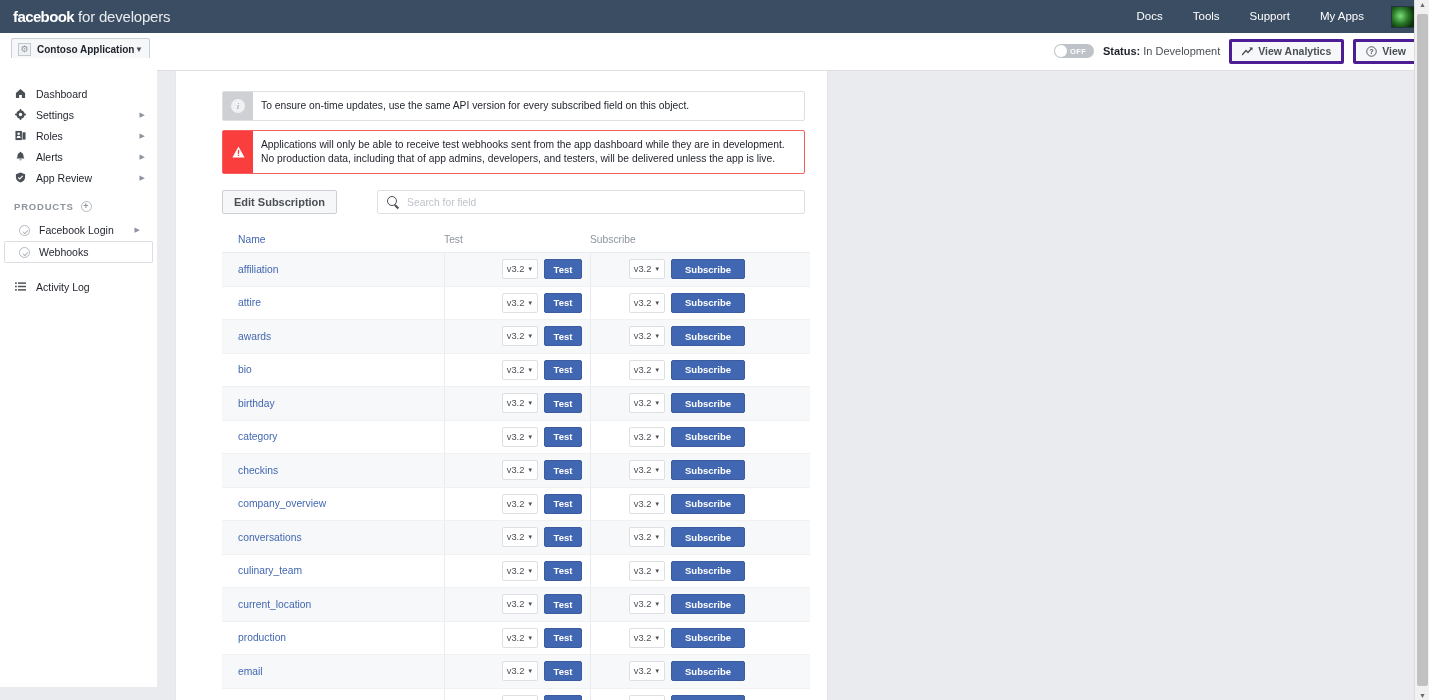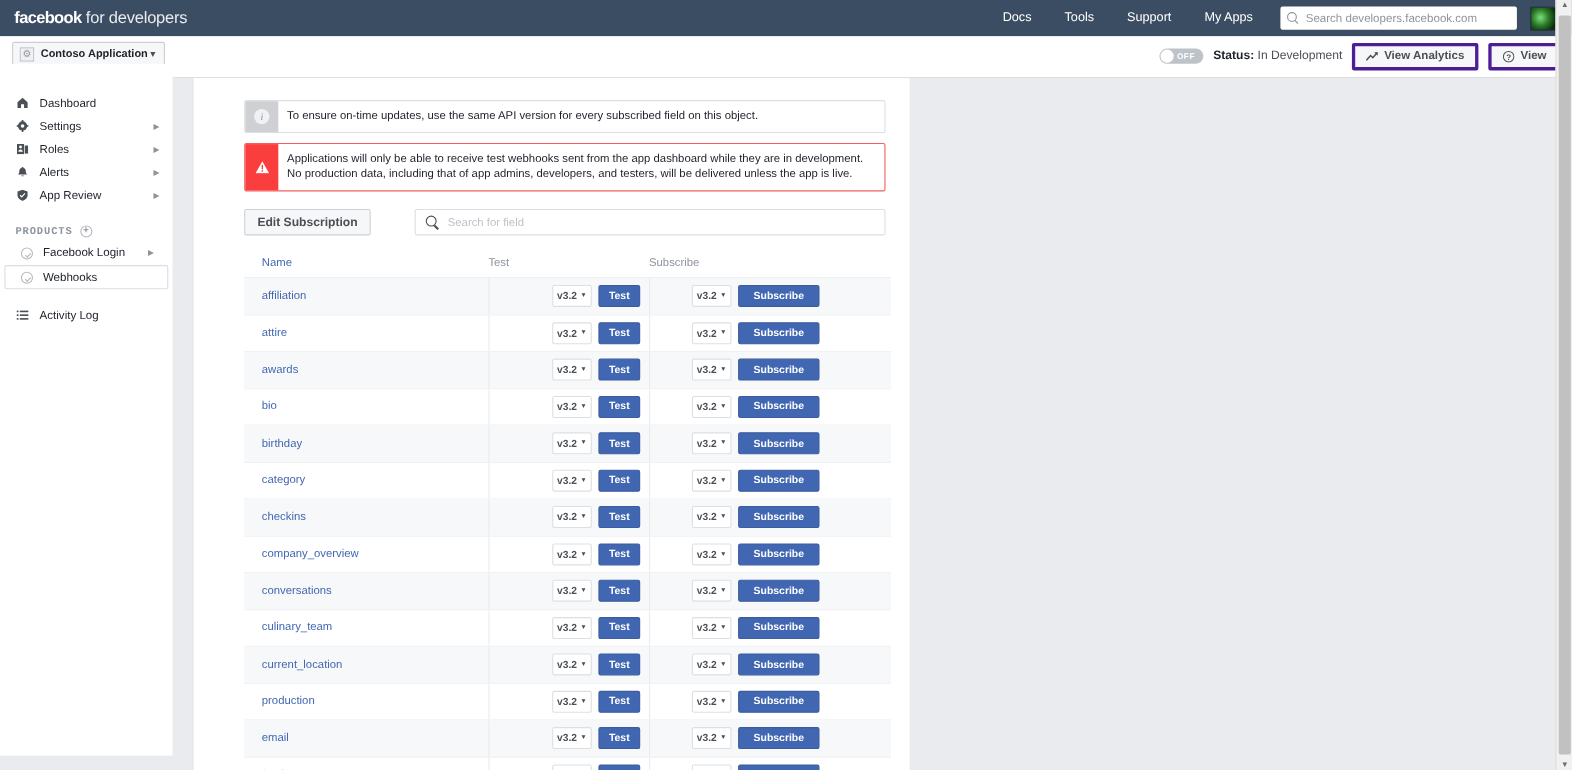--- a/index.html
+++ b/index.html
@@ -97,22 +97,22 @@
   }
   .nav-item {
     height: 21px; display: flex; align-items: center; padding: 0 12px 0 14px;
     font-size: 10.5px; color: #1d2129; margin-bottom: 0;
   }
   .nav-item .ico { width: 13px; flex: 0 0 13px; display: flex; justify-content: center; color: #4b4f56; }
   .nav-item .lbl { margin-left: 9px; white-space: nowrap; }
   .nav-item .arrow { margin-left: auto; font-size: 7px; color: #8d949e; }
   .nav-gap { height: 13px; }
   .products-hdr {
-    display: flex; align-items: center; padding: 0 7px 0 14px; height: 18px;
-    font-size: 9.5px; letter-spacing: 0.8px; color: #8d949e; font-weight: bold; font-family: Liberation Mono, monospace;
+    display: flex; align-items: flex-start; padding: 0 7px 0 14px; height: 18px;
+    font-size: 9.5px; letter-spacing: 0.8px; color: #8d949e; font-weight: bold;
   }
   .products-hdr .plus {
     margin-left: 7px; width: 11px; height: 11px; border: 1px solid #b5b9be;
     border-radius: 50%; font-size: 9px; line-height: 9px; text-align: center; color: #8d949e;
   }
   .prod-item {
     height: 22px; display: flex; align-items: center; padding: 0 12px 0 14px;
     font-size: 10.5px; color: #1d2129; border: 1px solid transparent; border-radius: 2px;
     margin: 0 4px;
   }
@@ -197,21 +197,21 @@
   .thead .c-name, .thead .c-test, .thead .c-sub { border-left: none; display: flex; align-items: center; }
   .thead .c-test { justify-content: flex-start; padding-right: 0; padding-left: 0; }
   .thead .c-sub { padding-left: 0; }
   .body-row.odd { background: #f7f8f9; }
   .body-row.even { background: #fff; }
   .body-row { border-bottom: 1px solid #f0f1f3; }
 
   .verselect {
     width: 36px; height: 20px; border: 1px solid #dddfe2; border-radius: 2px; background: #fff;
     display: flex; align-items: center; justify-content: center; gap: 3px;
-    font-size: 9.3px; color: #4b4f56; flex: 0 0 36px; font-weight: bold;
+    font-size: 9.3px; color: #4b4f56; flex: 0 0 36px;
   }
   .verselect .ca { font-size: 6px; color: #4b4f56; }
   .bluebtn {
     height: 20px; background: #4267b2; border: 1px solid #3b5c9e; border-radius: 2px;
     color: #fff; font-size: 9.5px; font-weight: bold; display: flex; align-items: center;
     justify-content: center; margin-left: 6px; white-space: nowrap;
   }
   .bluebtn.test { width: 38px; flex: 0 0 38px; }
   .bluebtn.sub { width: 74px; flex: 0 0 74px; }
 </style>
@@ -220,24 +220,20 @@
 
 <div id="topbar">
   <div id="brand">
     <span class="fb">facebook</span><span class="fd"> for developers</span>
   </div>
   <div id="topnav">
     <a class="topnav-link" href="#">Docs</a>
     <a class="topnav-link" href="#">Tools</a>
     <a class="topnav-link" href="#">Support</a>
     <a class="topnav-link" href="#">My Apps</a>
-    <div id="topsearch">
-      <span class="mag"></span>
-      <span class="ph">Search developers.facebook.com</span>
-    </div>
     <div id="avatar"></div>
   </div>
 </div>
 
 <div id="subbar">
   <div id="app-select">
     <span class="appicon">⚙</span>
     <span class="aname">Contoso Application</span>
     <span class="caret">▼</span>
   </div>

